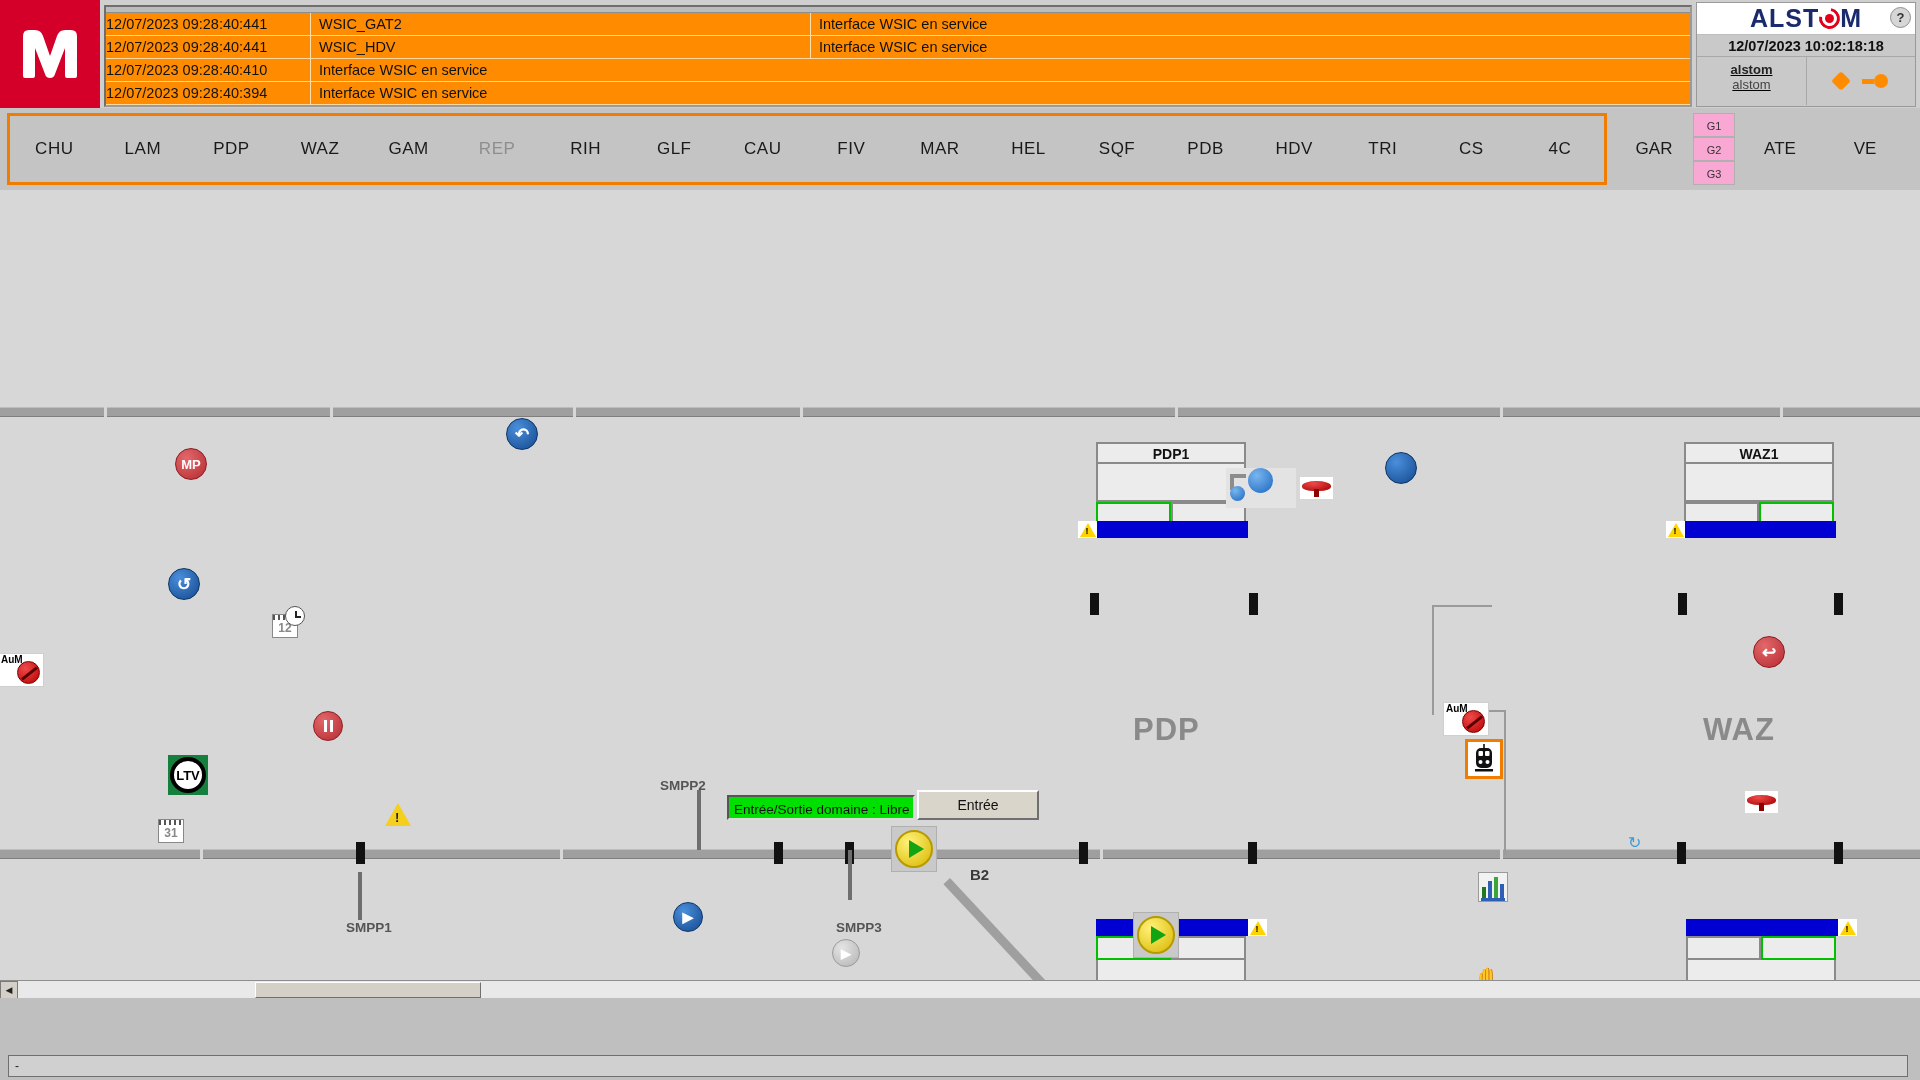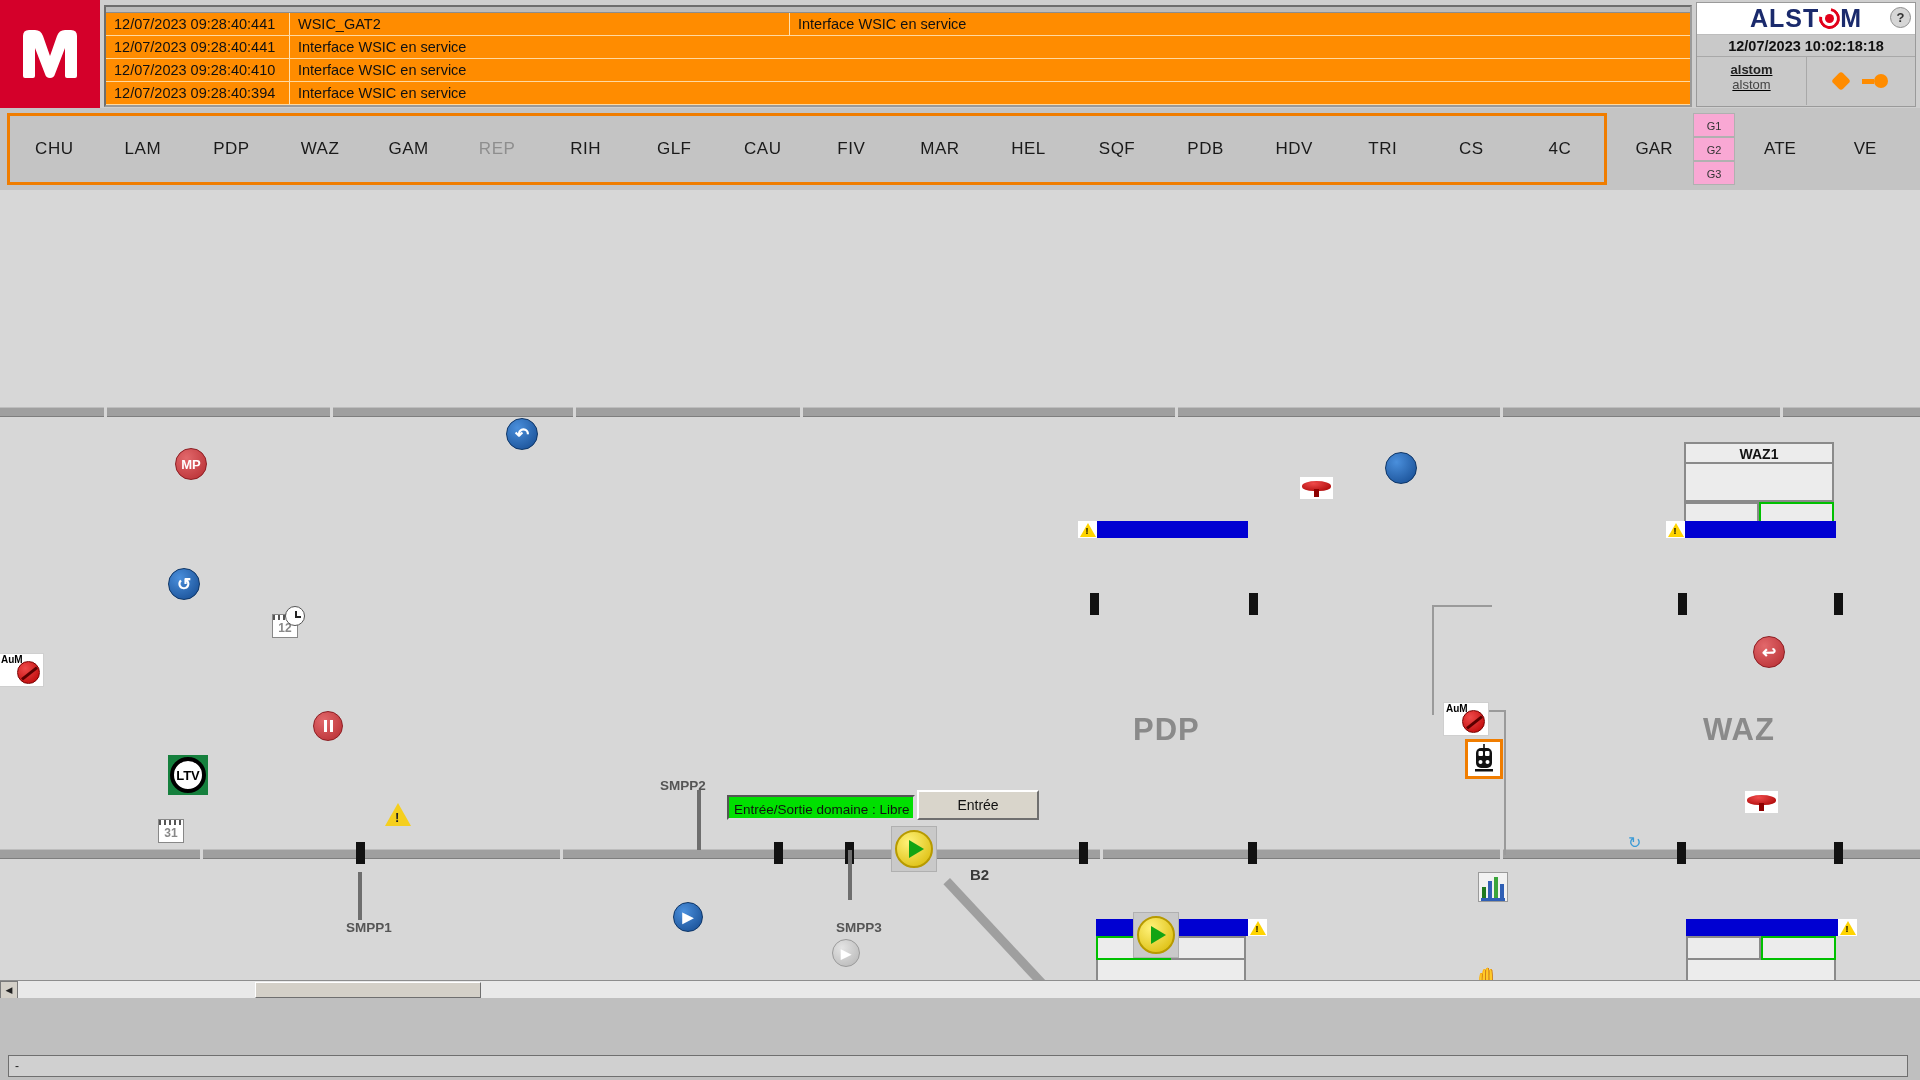--- a/index.html
+++ b/index.html
@@ -26,21 +26,21 @@
     position:absolute; left:104px; top:5px; width:1588px; height:102px;
     background:#f0f0f0; border:2px solid #9a9a9a; border-top-color:#6e6e6e; border-left-color:#6e6e6e;
     overflow:hidden;
   }
   .alarm-scroll-top { height:6px; background:#bcbcbc; border-bottom:1px solid #8d8d8d;}
   .alarm-row {
     display:flex; height:23px; line-height:23px;
     background:#FF8C00; color:#111; font-size:14.5px;
     border-bottom:1px solid #ffd9a0;
   }
-  .alarm-cell-time { width:184px; padding-left:8px; border-right:1px solid #ffe0b0; }
+  .alarm-cell-time { width:205px; border-right:1px solid #ffe0b0; }
   .alarm-cell-src  { width:500px; padding-left:8px; border-right:1px solid #ffe0b0; }
   .alarm-cell-msg  { flex:1; padding-left:8px; }
 
   .brand-box {
     position:absolute; left:1696px; top:2px; width:220px; height:105px;
     background:#c9c9c9; border:1px solid #9a9a9a;
   }
   .brand-logo-row {
     height:32px; background:#ffffff; display:flex; align-items:center; justify-content:center;
     position:relative; border-bottom:1px solid #bdbdbd;
@@ -260,20 +260,21 @@
     <div class="alarm-panel">
       <div class="alarm-scroll-top"></div>
 
       <div class="alarm-row">
         <div class="alarm-cell-time">12/07/2023 09:28:40:441</div>
         <div class="alarm-cell-src">WSIC_GAT2</div>
         <div class="alarm-cell-msg">Interface WSIC en service</div>
       </div>
       <div class="alarm-row">
         <div class="alarm-cell-time">12/07/2023 09:28:40:441</div>
+        <div class="alarm-cell-src">WSIC_HDV</div>
         <div class="alarm-cell-msg">Interface WSIC en service</div>
       </div>
       <div class="alarm-row">
         <div class="alarm-cell-time">12/07/2023 09:28:40:410</div>
         <div class="alarm-cell-msg">Interface WSIC en service</div>
       </div>
       <div class="alarm-row">
         <div class="alarm-cell-time">12/07/2023 09:28:40:394</div>
         <div class="alarm-cell-msg">Interface WSIC en service</div>
       </div>
@@ -382,20 +383,34 @@
 
     <div class="zone-label" style="left:1133px; top:522px;">PDP</div>
     <div class="zone-label" style="left:1703px; top:522px;">WAZ</div>
 
     <div class="pt-label" style="left:346px; top:730px;">SMPP1</div>
     <div class="pt-label" style="left:660px; top:588px;">SMPP2</div>
     <div class="pt-label" style="left:836px; top:730px;">SMPP3</div>
 
     <div class="blk-label" style="left:970px; top:676px;">B2</div>
 
+    <div class="stn" style="left:1096px; top:252px; width:150px;">
+      <div class="stn-title">PDP1</div>
+      <div class="stn-body">
+        <div style="position:absolute;left:130px;top:26px;width:70px;height:40px;background:#e3e3e3;"></div>
+        <div style="position:absolute;left:134px;top:32px;width:16px;height:4px;background:#8d8d8d;"></div>
+        <div style="position:absolute;left:134px;top:32px;width:4px;height:16px;background:#8d8d8d;"></div>
+        <div style="position:absolute;left:152px;top:26px;width:25px;height:25px;border-radius:50%;background:radial-gradient(circle at 35% 30%,#7ab6ee,#1a66c0);"></div>
+        <div style="position:absolute;left:134px;top:44px;width:15px;height:15px;border-radius:50%;background:radial-gradient(circle at 35% 30%,#7ab6ee,#1a66c0);"></div>
+      </div>
+      <div class="stn-cells">
+        <div class="stn-cell green"></div>
+        <div class="stn-cell"></div>
+      </div>
+    </div>
     <div class="stn-bar" style="left:1082px; top:331px; width:166px;"></div>
     <div class="warn-ico" style="left:1078px; top:331px;">
         <span class="warn-tri"></span>
       </div>
 
     <div class="stn" style="left:1684px; top:252px; width:150px;">
       <div class="stn-title">WAZ1</div>
       <div class="stn-body"></div>
       <div class="stn-cells">
         <div class="stn-cell"></div>

